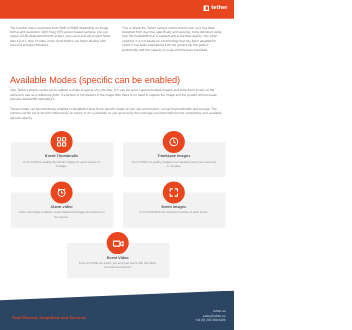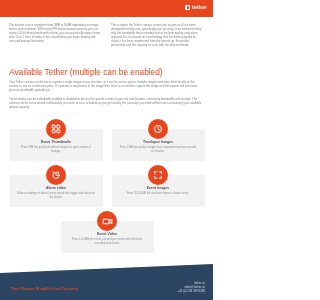--- a/index.html
+++ b/index.html
@@ -130,21 +130,21 @@
 
   <div class="intro">
     <div class="col">
       <p>The transfer rate is anywhere from 5MB to 50MB depending on image format and resolution. With many PIR sensor-based cameras you can expect 20-50 detections/month at best, you can practically expect fewer than 10 or 1 hour of video in the cloud before you begin dealing with cost and storage limitations.</p>
     </div>
     <div class="col">
       <p>This is where the Tether camera comes into its own as it has been designed from day one, specifically and securely, to be delivered using only the bandwidth that is needed and at the best quality, only when required. It is not based on a technology that has been adapted for cloud, it has been engineered from the ground up, the perfect partnership and the capacity to scale with the data overhead.</p>
     </div>
   </div>
 
-  <div class="section-title">Available Tether (multiple can be enabled)</div>
+  <div class="section-title">Available Modes (specific can be enabled)</div>
 
   <div class="lead">
     <p>Your Tether camera can be set to capture a single image at any one time, or it can be set to capture multiple images and store them locally on the camera to use as a reference point. If a person is not present in the image then there is no need to capture the image and the system will not waste precious bandwidth uploading it.</p>
     <p>These modes can be individually enabled or disabled to best fit the specific needs of your site and location, conserving bandwidth and storage. The camera can be set to record continuously, on event, or on a schedule so you get exactly the coverage you need without over-consuming your available upload capacity.</p>
   </div>
 
   <div class="cards">
 
     <div class="card-row">
 

